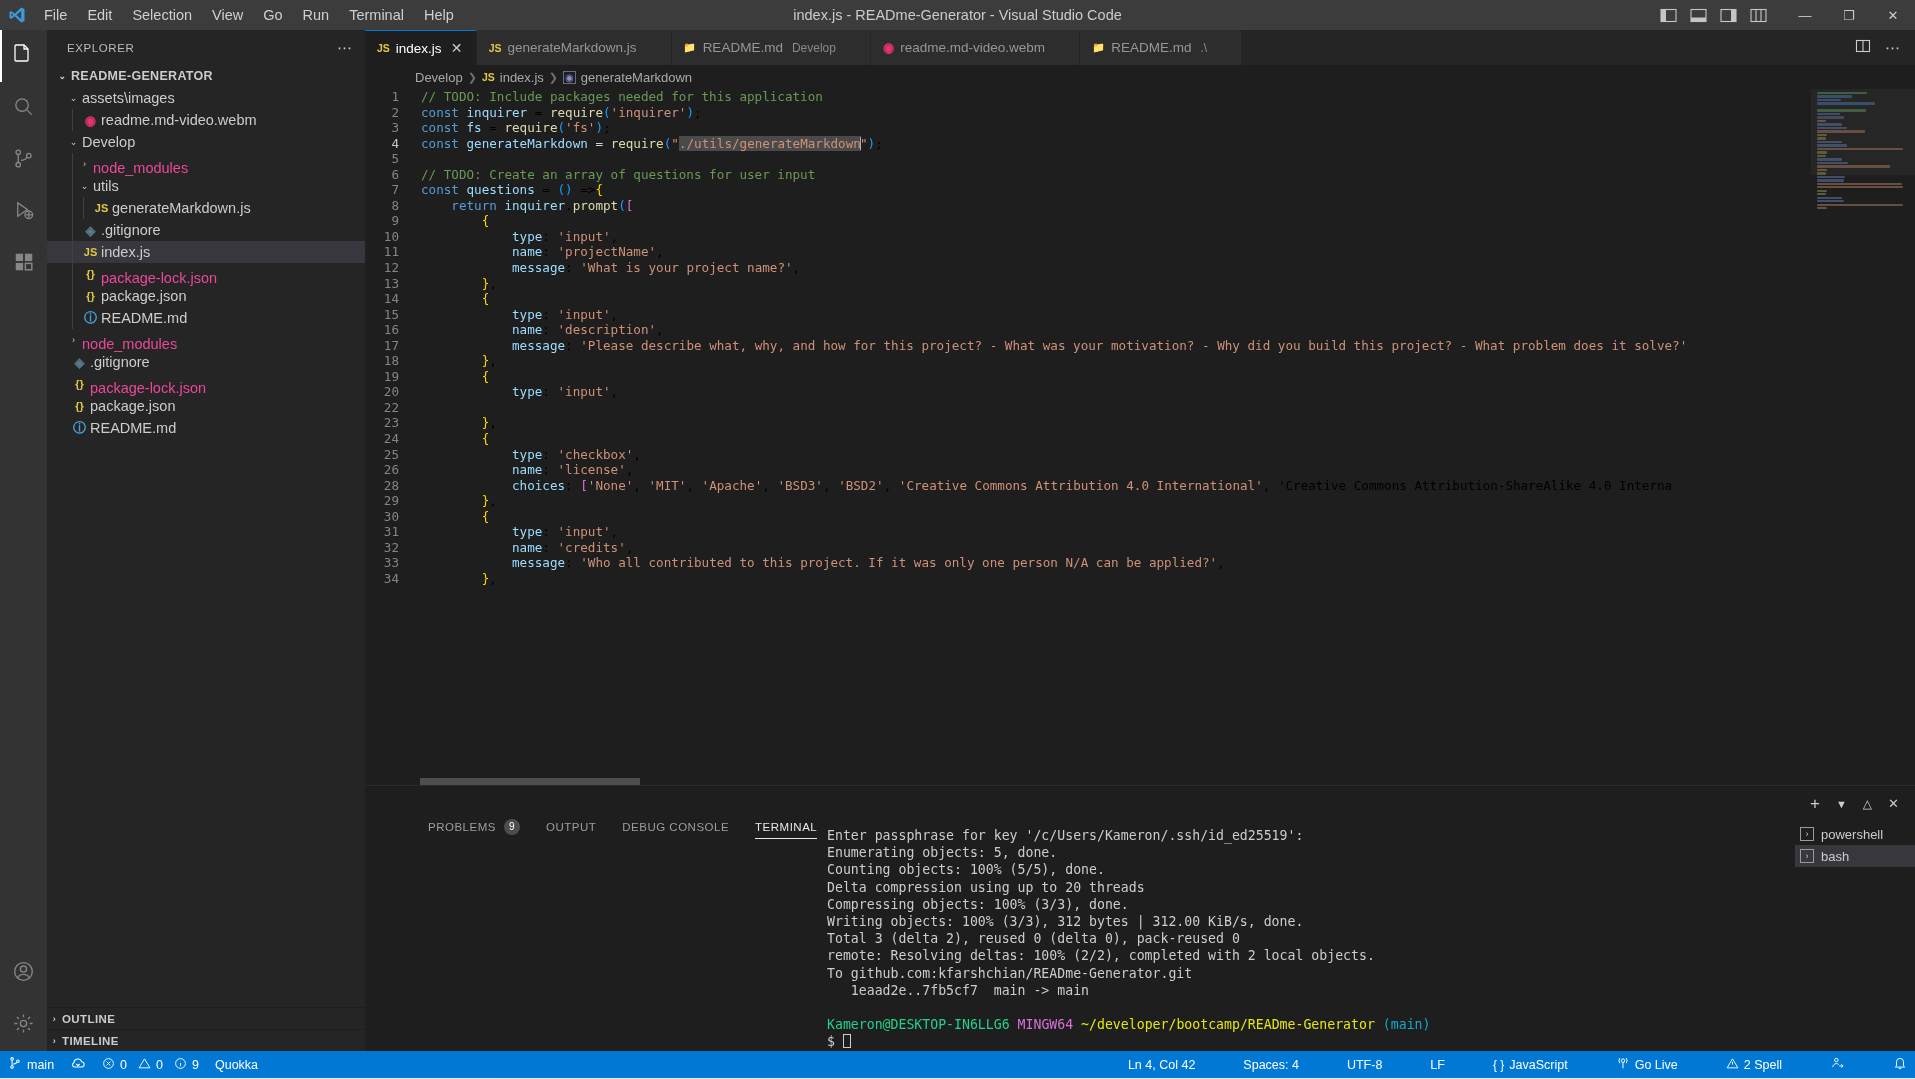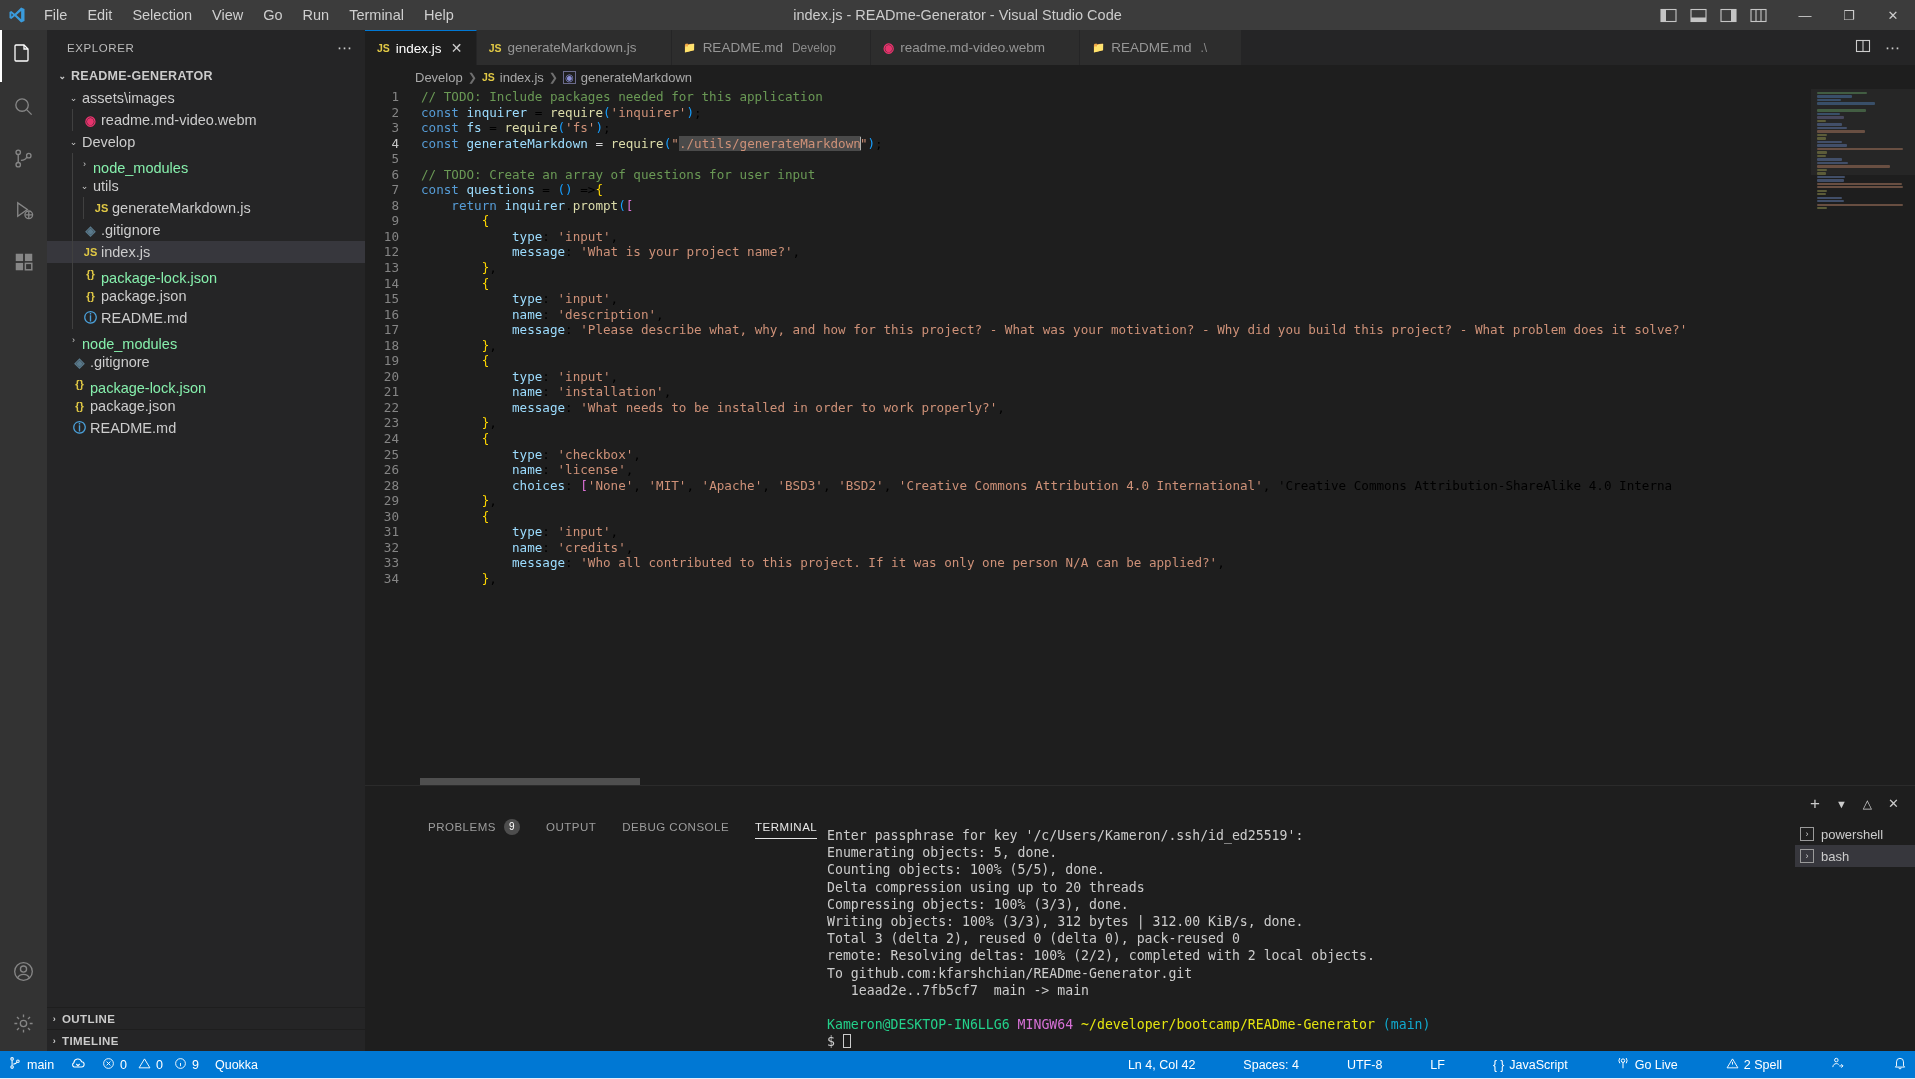--- a/index.html
+++ b/index.html
@@ -40,21 +40,21 @@
   .tree{ flex:1; overflow:hidden; font-size:14.5px; color:#cccccc; }
   .row{ height:22px; display:flex; align-items:center; white-space:nowrap;
     position:relative; }
   .row.selected{ background:#37373d; }
   .row.root{ font-weight:bold; font-size:12.5px; letter-spacing:.3px; }
   .chev{ width:15px; display:inline-block; flex:none; text-align:center;
     color:#cccccc; font-size:9px; }
   .ficon{ width:19px; flex:none; text-align:center; font-size:11px;
     font-weight:bold; font-family:"Liberation Sans",sans-serif; }
   .lbl{ padding-left:1px; }
-  .dim{ color:#86efac;margin-top:8px; }
+  .dim{ color:#ec4899;margin-top:8px; }
   .guide{ position:absolute; top:0; bottom:0; width:1px; background:#404040; }
 
   .sb-bottom{ }
   .sb-sect{ height:22px; display:flex; align-items:center; color:#cccccc;
     font-size:11.5px; font-weight:bold; letter-spacing:.4px; border-top:1px solid #1e1e1e;}
 
   
   .editor-area{ flex:1; display:flex; flex-direction:column; background:#1e1e1e;
     min-width:0; }
   .tabsrow{ height:35px; background:#252526; display:flex; align-items:stretch;
@@ -437,31 +437,31 @@
         <div class="cline"><span class="gut">1</span><span class="ctext"><span class="cm">// TODO: Include packages needed for this application</span></span></div>
           <div class="cline"><span class="gut">2</span><span class="ctext"><span class="kw">const</span> <span class="vr">inquirer</span> = <span class="fn">require</span><span class="p3">(</span><span class="st">'inquirer'</span><span class="p3">)</span>;</span></div>
           <div class="cline"><span class="gut">3</span><span class="ctext"><span class="kw">const</span> <span class="vr">fs</span> = <span class="fn">require</span><span class="p3">(</span><span class="st">'fs'</span><span class="p3">)</span>;</span></div>
           <div class="cline cur"><span class="gut cur">4</span><span class="ctext"><span class="kw">const</span> <span class="vr">generateMarkdown</span> <span class="op">=</span> <span class="fn">require</span><span class="p3">(</span><span class="st">"</span><span class="st sel">./utils/generateMarkdown</span><span class="caret"></span><span class="st">"</span><span class="p3">)</span>;</span></div>
           <div class="cline"><span class="gut">5</span><span class="ctext"></span></div>
           <div class="cline"><span class="gut">6</span><span class="ctext"><span class="cm">// TODO: Create an array of questions for user input</span></span></div>
           <div class="cline"><span class="gut">7</span><span class="ctext"><span class="kw">const</span> <span class="vr">questions</span> = <span class="p3">(</span><span class="p3">)</span> =&gt;<span class="p1">{</span></span></div>
           <div class="cline"><span class="gut">8</span><span class="ctext">    <span class="kw">return</span> <span class="vr">inquirer</span>.<span class="fn">prompt</span><span class="p3">(</span><span class="p2">[</span></span></div>
           <div class="cline"><span class="gut">9</span><span class="ctext">        <span class="p1">{</span></span></div>
           <div class="cline"><span class="gut">10</span><span class="ctext">            <span class="vr">type</span>: <span class="st">'input'</span>,</span></div>
+          <div class="cline"><span class="gut">11</span><span class="ctext">            <span class="vr">name</span>: <span class="st">'projectName'</span>,</span></div>
           <div class="cline"><span class="gut">12</span><span class="ctext">            <span class="vr">message</span>: <span class="st">'What is your project name?'</span>,</span></div>
           <div class="cline"><span class="gut">13</span><span class="ctext">        <span class="p1">}</span>,</span></div>
           <div class="cline"><span class="gut">14</span><span class="ctext">        <span class="p1">{</span></span></div>
           <div class="cline"><span class="gut">15</span><span class="ctext">            <span class="vr">type</span>: <span class="st">'input'</span>,</span></div>
           <div class="cline"><span class="gut">16</span><span class="ctext">            <span class="vr">name</span>: <span class="st">'description'</span>,</span></div>
           <div class="cline"><span class="gut">17</span><span class="ctext">            <span class="vr">message</span>: <span class="st">'Please describe what, why, and how for this project? - What was your motivation? - Why did you build this project? - What problem does it solve?'</span></span></div>
           <div class="cline"><span class="gut">18</span><span class="ctext">        <span class="p1">}</span>,</span></div>
           <div class="cline"><span class="gut">19</span><span class="ctext">        <span class="p1">{</span></span></div>
           <div class="cline"><span class="gut">20</span><span class="ctext">            <span class="vr">type</span>: <span class="st">'input'</span>,</span></div>
-          <div class="cline"><span class="gut">21</span><span class="ctext">            <span class="vr">name</span>: <span class="st">'installation'</span>,</span></div>
-          <div class="cline"><span class="gut">22</span><span class="ctext">            <span class="vr">message</span>: <span class="st">'What needs to be installed in order to work properly?'</span>,</span></div>
+          <div class="cline"><span class="gut">22</span></div>
           <div class="cline"><span class="gut">23</span><span class="ctext">        <span class="p1">}</span>,</span></div>
           <div class="cline"><span class="gut">24</span><span class="ctext">        <span class="p1">{</span></span></div>
           <div class="cline"><span class="gut">25</span><span class="ctext">            <span class="vr">type</span>: <span class="st">'checkbox'</span>,</span></div>
           <div class="cline"><span class="gut">26</span><span class="ctext">            <span class="vr">name</span>: <span class="st">'license'</span>,</span></div>
           <div class="cline"><span class="gut">28</span><span class="ctext">            <span class="vr">choices</span>: <span class="p2">[</span><span class="st">'None'</span>, <span class="st">'MIT'</span>, <span class="st">'Apache'</span>, <span class="st">'BSD3'</span>, <span class="st">'BSD2'</span>, <span class="st">'Creative Commons Attribution 4.0 International'</span>, 'Creative Commons Attribution-ShareAlike 4.0 Interna</span></div>
           <div class="cline"><span class="gut">29</span><span class="ctext">        <span class="p1">}</span>,</span></div>
           <div class="cline"><span class="gut">30</span><span class="ctext">        <span class="p1">{</span></span></div>
           <div class="cline"><span class="gut">31</span><span class="ctext">            <span class="vr">type</span>: <span class="st">'input'</span>,</span></div>
           <div class="cline"><span class="gut">32</span><span class="ctext">            <span class="vr">name</span>: <span class="st">'credits'</span>,</span></div>
           <div class="cline"><span class="gut">33</span><span class="ctext">            <span class="vr">message</span>: <span class="st">'Who all contributed to this project. If it was only one person N/A can be applied?'</span>,</span></div>

